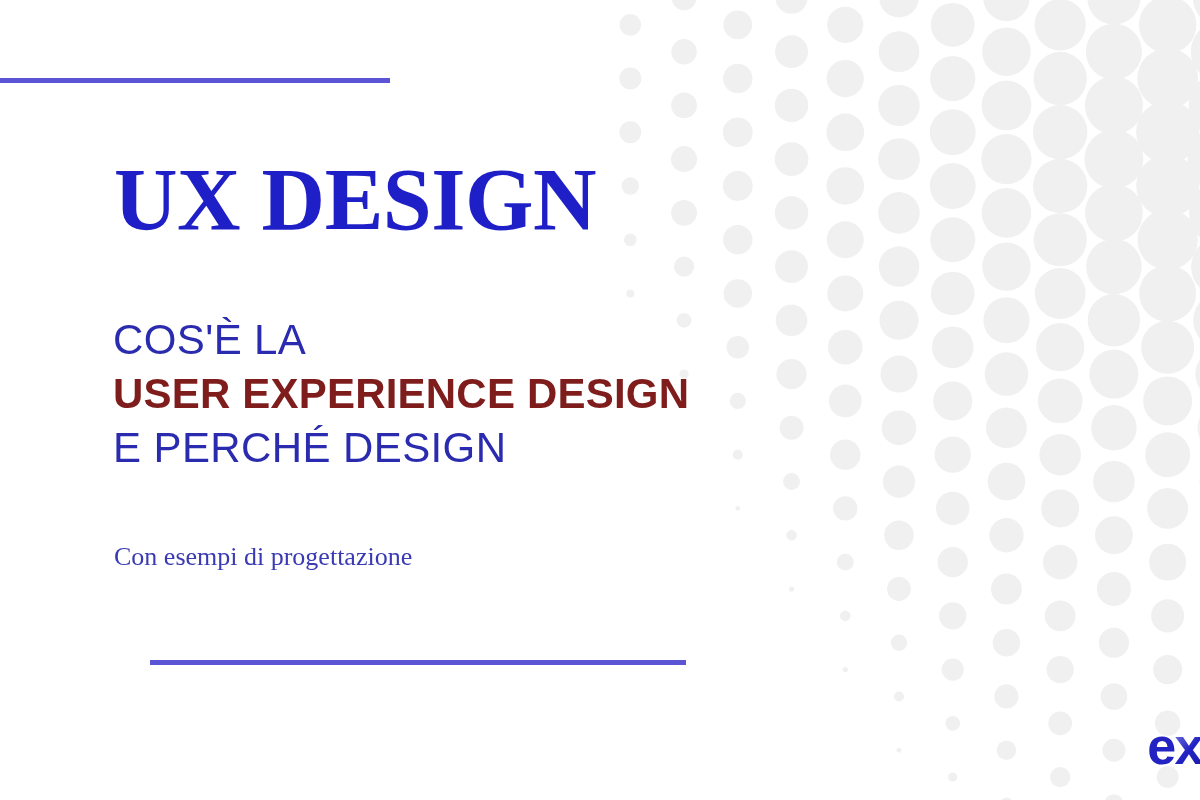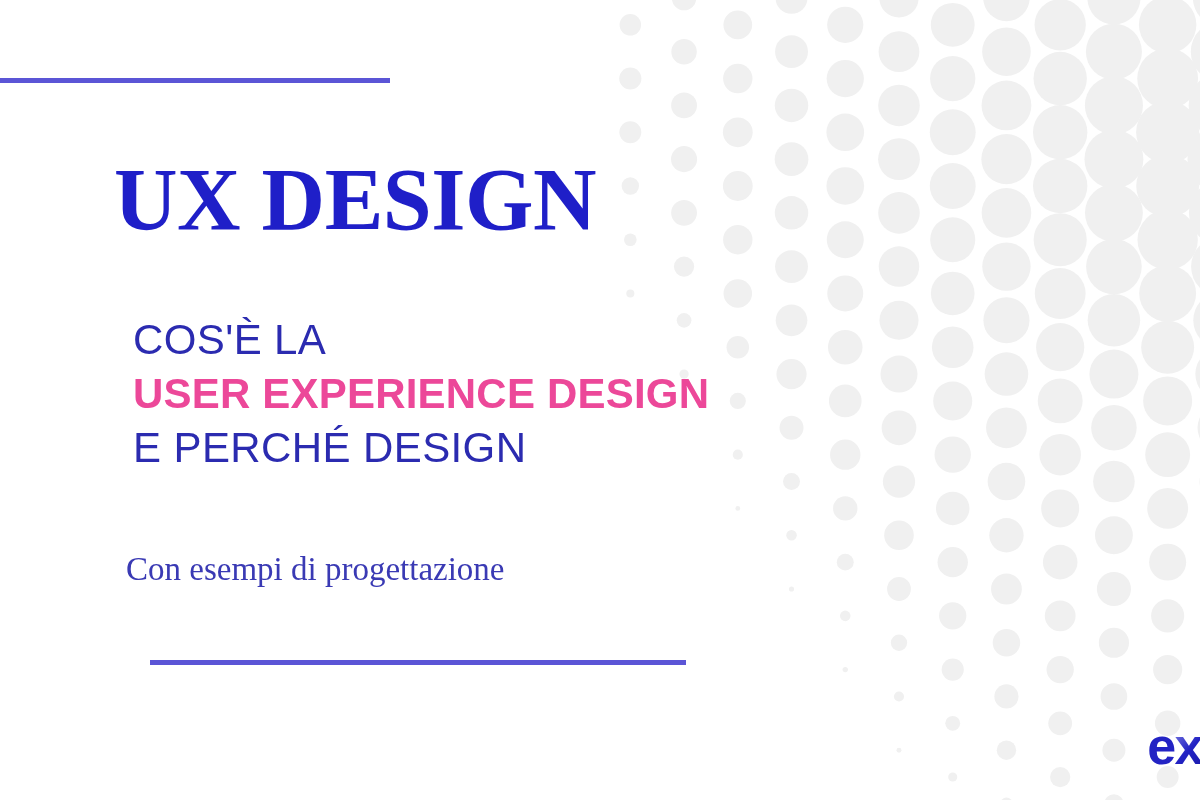--- a/index.html
+++ b/index.html
@@ -66,48 +66,47 @@
     letter-spacing: -0.5px;
     color: #1f1fc8;
     white-space: nowrap;
   }
 
   #subtitle-block {
     position: absolute;
     left: 113px;
     top: 313px;
     width: 640px;
-    margin-left: 20px;
   }
   .subtitle-line {
     margin: 0;
     font-family: "Liberation Sans", "DejaVu Sans", sans-serif;
     font-size: 42px;
     line-height: 54px;
     letter-spacing: 0.4px;
     white-space: nowrap;
   }
   .subtitle-line.light {
     font-weight: 300;
     color: #2b2bb0;
   }
   .subtitle-line.bold {
     font-weight: 700;
-    color: #ec4899;
+    color: #7f1d1d;
     letter-spacing: 0.2px;
   }
 
   #caption {
     position: absolute;
     left: 114px;
     top: 540px;
-    margin: 12px;
+    margin: 0;
     font-family: "Liberation Serif", "DejaVu Serif", serif;
     font-weight: 400;
-    font-size: 33px;
+    font-size: 26px;
     line-height: 34px;
     color: #3a3ab4;
     white-space: nowrap;
   }
 
   
   #logo {
     position: absolute;
     right: 38px;
     bottom: 28px;

